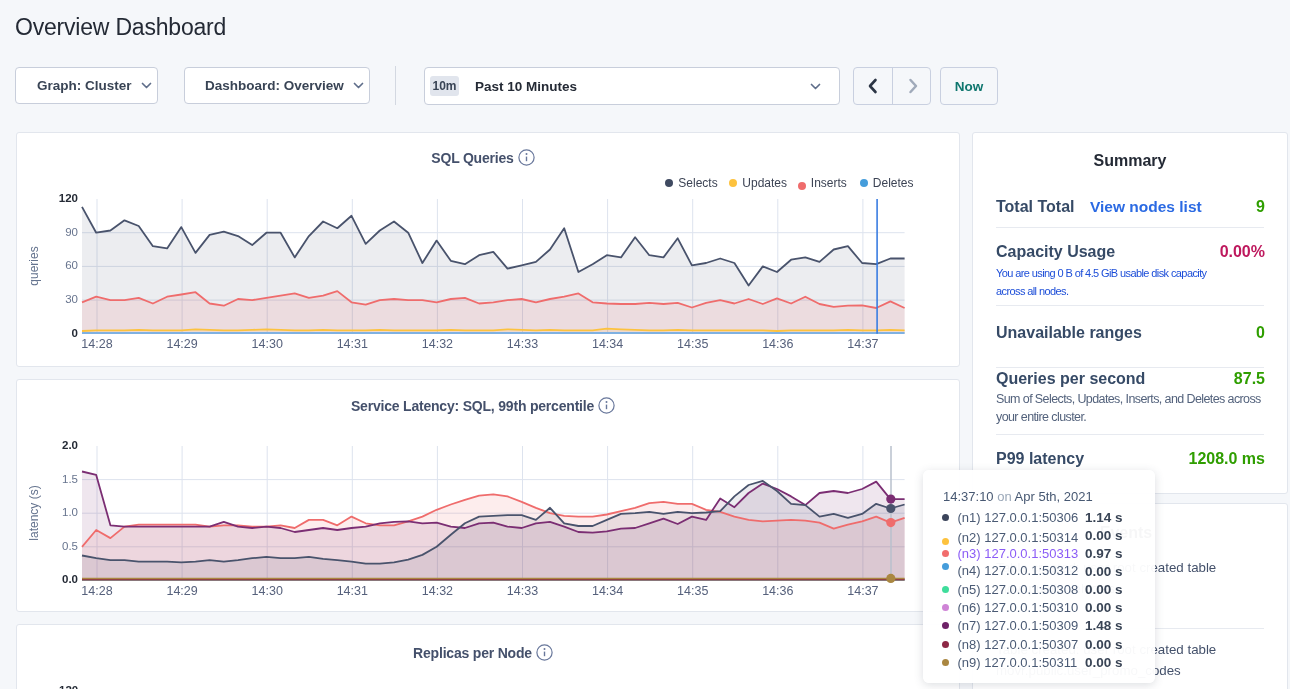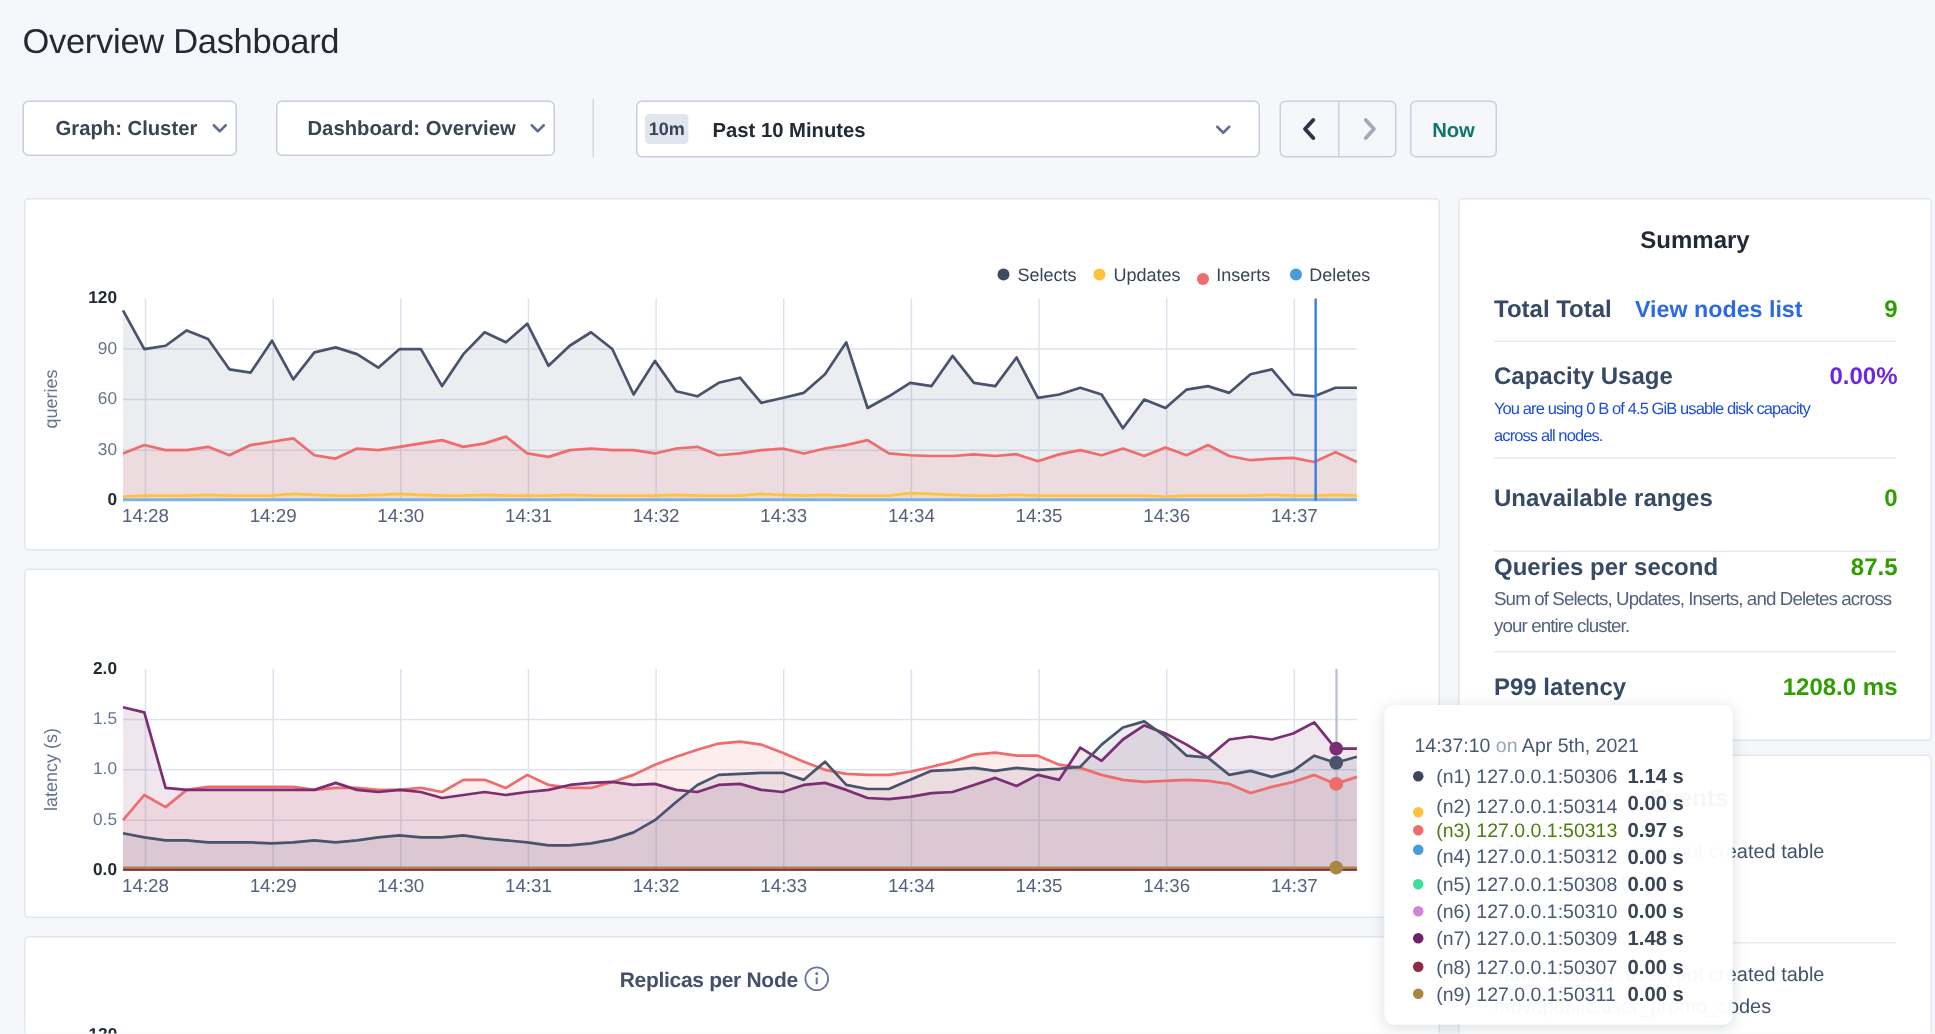--- a/index.html
+++ b/index.html
@@ -37,20 +37,25 @@
       <polyline points="9.5,2 4,8 9.5,14" fill="none" stroke="#2c3545" stroke-width="2.6" stroke-linecap="round" stroke-linejoin="round"></polyline>
     </svg>
   <svg width="14" height="16" viewBox="0 0 14 16" style="position:absolute;left:52px;top:10px">
       <polyline points="4.5,2 10,8 4.5,14" fill="none" stroke="#a0aaba" stroke-width="2.5" stroke-linecap="round" stroke-linejoin="round"></polyline>
     </svg>
 </div>
 <div class="btn" style="left:940px;top:67px;width:58px;height:38px;justify-content:center;color:#0f766e;background:transparent;border-color:#c9d0e0">Now</div>
 
 <div class="card" style="left:16px;top:132px;width:944px;height:235px"></div>
 <div style="position:absolute;left:16px;top:132px;width:944px;height:235px">
+  <div class="ctitle" style="top:17px">SQL Queries<span style="margin-left:4px"><svg width="17" height="17" viewBox="0 0 17 17" style="vertical-align:-3px">
+          <circle cx="8.5" cy="8.5" r="7.6" fill="none" stroke="#68779b" stroke-width="1.2"></circle>
+          <line x1="8.5" y1="7.6" x2="8.5" y2="12.2" stroke="#68779b" stroke-width="1.4"></line>
+          <circle cx="8.5" cy="5" r="1" fill="#68779b"></circle>
+        </svg></span></div>
   <span style="position:absolute;left:649.3px;top:43.5px;display:flex;align-items:center;gap:5px">
       <span style="width:8px;height:8px;border-radius:50%;background:#3f4a61;display:inline-block"></span>
       <span style="font-size:12px;color:#3c4354">Selects</span>
     </span>
     <span style="position:absolute;left:713.3px;top:43.5px;display:flex;align-items:center;gap:5px">
       <span style="width:8px;height:8px;border-radius:50%;background:#fdc23e;display:inline-block"></span>
       <span style="font-size:12px;color:#3c4354">Updates</span>
     </span>
     <span style="position:absolute;left:781.8px;top:43.5px;display:flex;align-items:flex-end;gap:5px">
       <span style="width:8px;height:8px;border-radius:50%;background:#ef6c6c;display:inline-block"></span>
@@ -96,20 +101,25 @@
 <polyline points="66.0,74.9 80.2,100.7 94.4,98.5 108.5,88.3 122.7,94.0 136.9,114.2 151.1,116.4 165.3,95.1 179.5,120.9 193.6,102.9 207.8,99.6 222.0,104.1 236.2,113.1 250.4,100.7 264.6,100.7 278.7,125.4 292.9,104.1 307.1,89.5 321.3,96.2 335.5,83.8 349.7,111.9 363.8,98.5 378.0,89.5 392.2,100.7 406.4,131.0 420.6,108.6 434.8,128.8 448.9,132.2 463.1,123.2 477.3,119.8 491.5,136.6 505.7,133.3 519.9,129.9 534.0,117.5 548.2,96.2 562.4,140.0 576.6,132.2 590.8,123.2 605.0,125.4 619.1,105.2 633.3,123.2 647.5,125.4 661.7,106.3 675.9,133.3 690.1,131.0 704.2,126.5 718.4,131.0 732.6,153.5 746.8,134.4 761.0,140.0 775.1,127.7 789.3,125.4 803.5,129.9 817.7,117.5 831.9,114.2 846.1,131.0 860.2,132.2 874.4,126.5 888.6,126.5" fill="none" stroke="#49536c" stroke-width="1.8" stroke-linejoin="round"></polyline>
 <polyline points="66.0,170.3 80.2,164.7 94.4,168.1 108.5,168.1 122.7,165.9 136.9,171.5 151.1,164.7 165.3,162.5 179.5,160.2 193.6,171.5 207.8,173.7 222.0,167.0 236.2,168.1 250.4,165.9 264.6,163.6 278.7,161.4 292.9,165.9 307.1,163.6 321.3,159.1 335.5,170.3 349.7,172.6 363.8,168.1 378.0,167.0 392.2,168.1 406.4,168.1 420.6,170.3 434.8,167.0 448.9,165.9 463.1,171.5 477.3,170.3 491.5,168.1 505.7,167.0 519.9,170.3 534.0,167.0 548.2,164.7 562.4,161.4 576.6,170.3 590.8,171.5 605.0,172.0 619.1,172.0 633.3,170.9 647.5,172.0 661.7,170.8 675.9,175.5 690.1,170.9 704.2,168.1 718.4,171.5 732.6,167.0 746.8,172.0 761.0,166.4 775.1,171.5 789.3,164.7 803.5,172.0 817.7,174.8 831.9,173.7 846.1,173.3 860.2,176.0 874.4,169.4 888.6,176.0" fill="none" stroke="#ef6c6c" stroke-width="1.8" stroke-linejoin="round"></polyline>
 <polyline points="66.0,199.0 80.2,198.4 94.4,198.4 108.5,198.4 122.7,197.9 136.9,198.4 151.1,198.4 165.3,198.4 179.5,197.3 193.6,197.9 207.8,198.4 222.0,198.4 236.2,197.9 250.4,197.3 264.6,197.9 278.7,198.4 292.9,198.4 307.1,197.9 321.3,198.4 335.5,198.4 349.7,198.4 363.8,197.9 378.0,198.4 392.2,198.4 406.4,198.4 420.6,198.4 434.8,197.9 448.9,198.4 463.1,198.4 477.3,198.4 491.5,197.3 505.7,197.9 519.9,198.4 534.0,197.9 548.2,198.4 562.4,198.4 576.6,198.4 590.8,196.7 605.0,197.3 619.1,197.9 633.3,198.4 647.5,198.4 661.7,197.9 675.9,198.4 690.1,198.4 704.2,198.4 718.4,198.4 732.6,198.4 746.8,198.4 761.0,199.0 775.1,198.4 789.3,198.4 803.5,198.4 817.7,198.4 831.9,197.9 846.1,198.4 860.2,198.4 874.4,197.9 888.6,198.4" fill="none" stroke="#fdc23e" stroke-width="1.8" stroke-linejoin="round"></polyline>
 <polyline points="66.0,201.1 80.2,201.1 94.4,201.1 108.5,201.1 122.7,201.1 136.9,201.1 151.1,201.1 165.3,201.1 179.5,201.1 193.6,201.1 207.8,201.1 222.0,201.1 236.2,201.1 250.4,201.1 264.6,201.1 278.7,201.1 292.9,201.1 307.1,201.1 321.3,201.1 335.5,201.1 349.7,201.1 363.8,201.1 378.0,201.1 392.2,201.1 406.4,201.1 420.6,201.1 434.8,201.1 448.9,201.1 463.1,201.1 477.3,201.1 491.5,201.1 505.7,201.1 519.9,201.1 534.0,201.1 548.2,201.1 562.4,201.1 576.6,201.1 590.8,201.1 605.0,201.1 619.1,201.1 633.3,201.1 647.5,201.1 661.7,201.1 675.9,201.1 690.1,201.1 704.2,201.1 718.4,201.1 732.6,201.1 746.8,201.1 761.0,201.1 775.1,201.1 789.3,201.1 803.5,201.1 817.7,201.1 831.9,201.1 846.1,201.1 860.2,201.1 874.4,201.1 888.6,201.1" fill="none" stroke="#7fb1e2" stroke-width="2.0" stroke-linejoin="round"></polyline>
 <line x1="861.1" y1="67.0" x2="861.1" y2="201.8" stroke="#3a7de1" stroke-width="1.6"></line>
 </svg>
 </div>
 
 <div class="card" style="left:16px;top:379px;width:944px;height:233px"></div>
 <div style="position:absolute;left:16px;top:379px;width:944px;height:233px">
+  <div class="ctitle" style="top:17.5px">Service Latency: SQL, 99th percentile<span style="margin-left:4px"><svg width="17" height="17" viewBox="0 0 17 17" style="vertical-align:-3px">
+          <circle cx="8.5" cy="8.5" r="7.6" fill="none" stroke="#68779b" stroke-width="1.2"></circle>
+          <line x1="8.5" y1="7.6" x2="8.5" y2="12.2" stroke="#68779b" stroke-width="1.4"></line>
+          <circle cx="8.5" cy="5" r="1" fill="#68779b"></circle>
+        </svg></span></div>
   <svg width="944" height="233" viewBox="0 0 944 233" style="position:absolute;left:0;top:0">
 <line x1="66.0" y1="100.6" x2="888.6" y2="100.6" stroke="#dde3ee" stroke-width="1"></line>
 <line x1="66.0" y1="134.2" x2="888.6" y2="134.2" stroke="#dde3ee" stroke-width="1"></line>
 <line x1="66.0" y1="167.8" x2="888.6" y2="167.8" stroke="#dde3ee" stroke-width="1"></line>
 <line x1="81.0" y1="67.0" x2="81.0" y2="201.4" stroke="#dde3ee" stroke-width="1"></line>
 <text x="81.0" y="212.5" font-size="12.5" fill="#56617c" text-anchor="middle" dominant-baseline="middle">14:28</text>
 <line x1="166.1" y1="67.0" x2="166.1" y2="201.4" stroke="#dde3ee" stroke-width="1"></line>
 <text x="166.1" y="212.5" font-size="12.5" fill="#56617c" text-anchor="middle" dominant-baseline="middle">14:29</text>
 <line x1="251.2" y1="67.0" x2="251.2" y2="201.4" stroke="#dde3ee" stroke-width="1"></line>
 <text x="251.2" y="212.5" font-size="12.5" fill="#56617c" text-anchor="middle" dominant-baseline="middle">14:30</text>
@@ -162,21 +172,21 @@
 <div style="position:absolute;left:59px;top:684px;font-size:11.5px;font-weight:700;color:#242a35">120</div>
 
 <div class="card" style="left:972px;top:132px;width:316px;height:362px"></div>
 <div style="position:absolute;left:972px;top:152px;width:316px;text-align:center;font-size:16px;font-weight:700;color:#242a35">Summary</div>
 <div style="position:absolute;left:996px;top:196px;width:269px;height:22px;font-size:16px;line-height:22px">
 <span style="font-weight:700;color:#364a66">Total Total</span><span style="position:absolute;left:94px;color:#2b6ae3;font-weight:700;font-size:15.5px">View nodes list</span>
 <span style="position:absolute;right:0;font-weight:700;color:#2f9e00">9</span></div>
 <div style="position:absolute;left:996px;top:227px;width:268px;height:1px;background:#e7eaf0"></div>
 <div style="position:absolute;left:996px;top:241px;width:269px;height:22px;font-size:16px;line-height:22px">
 <span style="font-weight:700;color:#364a66">Capacity Usage</span>
-<span style="position:absolute;right:0;font-weight:700;color:#6d28d9">0.00%</span></div>
+<span style="position:absolute;right:0;font-weight:700;color:#be185d">0.00%</span></div>
 <div style="position:absolute;left:996px;top:263.5px;width:290px;font-size:11px;letter-spacing:-0.6px;line-height:18px;color:#1d4ed8">You are using 0 B of 4.5 GiB usable disk capacity<br>across all nodes.</div>
 <div style="position:absolute;left:996px;top:305px;width:268px;height:1px;background:#e7eaf0"></div>
 <div style="position:absolute;left:996px;top:322px;width:269px;height:22px;font-size:16px;line-height:22px">
 <span style="font-weight:700;color:#364a66">Unavailable ranges</span>
 <span style="position:absolute;right:0;font-weight:700;color:#2f9e00">0</span></div>
 <div style="position:absolute;left:996px;top:367px;width:268px;height:1px;background:#e7eaf0"></div>
 <div style="position:absolute;left:996px;top:368px;width:269px;height:22px;font-size:16px;line-height:22px">
 <span style="font-weight:700;color:#364a66">Queries per second</span>
 <span style="position:absolute;right:0;font-weight:700;color:#2f9e00">87.5</span></div>
 <div style="position:absolute;left:996px;top:390px;width:290px;font-size:12.5px;letter-spacing:-0.6px;line-height:18px;color:#53627c">Sum of Selects, Updates, Inserts, and Deletes across<br>your entire cluster.</div>
@@ -198,21 +208,21 @@
 <span style="font-size:13px;color:#4a5a74;margin-left:9px">(n1) 127.0.0.1:50306</span>
   </div>
 <div style="position:absolute;left:1085px;top:508.6px;height:18px;display:flex;align-items:center;font-size:13.5px;font-weight:700;color:#394455">1.14&nbsp;s</div>
 <div style="position:absolute;left:941.5px;top:526.6px;height:18px;display:flex;align-items:flex-end">
 <span style="width:7px;height:7px;border-radius:50%;background:#fdc23e;display:inline-block"></span>
 <span style="font-size:13px;color:#4a5a74;margin-left:9px">(n2) 127.0.0.1:50314</span>
   </div>
 <div style="position:absolute;left:1085px;top:526.6px;height:18px;display:flex;align-items:center;font-size:13.5px;font-weight:700;color:#394455">0.00&nbsp;s</div>
 <div style="position:absolute;left:941.5px;top:544.7px;height:18px;display:flex;align-items:center">
 <span style="width:7px;height:7px;border-radius:50%;background:#f16d6d;display:inline-block"></span>
-<span style="font-size:13px;color:#4d7c0f;margin-left:9px">(n3) 127.0.0.1:50313</span>
+<span style="font-size:13px;color:#8b5cf6;margin-left:9px">(n3) 127.0.0.1:50313</span>
   </div>
 <div style="position:absolute;left:1085px;top:544.7px;height:18px;display:flex;align-items:center;font-size:13.5px;font-weight:700;color:#394455">0.97&nbsp;s</div>
 <div style="position:absolute;left:941.5px;top:562.8px;height:18px;display:flex;align-items:flex-start">
 <span style="width:7px;height:7px;border-radius:50%;background:#459ddb;display:inline-block"></span>
 <span style="font-size:13px;color:#4a5a74;margin-left:9px">(n4) 127.0.0.1:50312</span>
   </div>
 <div style="position:absolute;left:1085px;top:562.8px;height:18px;display:flex;align-items:center;font-size:13.5px;font-weight:700;color:#394455">0.00&nbsp;s</div>
 <div style="position:absolute;left:941.5px;top:580.8px;height:18px;display:flex;align-items:center">
 <span style="width:7px;height:7px;border-radius:50%;background:#3fdd9c;display:inline-block"></span>
 <span style="font-size:13px;color:#4a5a74;margin-left:9px">(n5) 127.0.0.1:50308</span>

